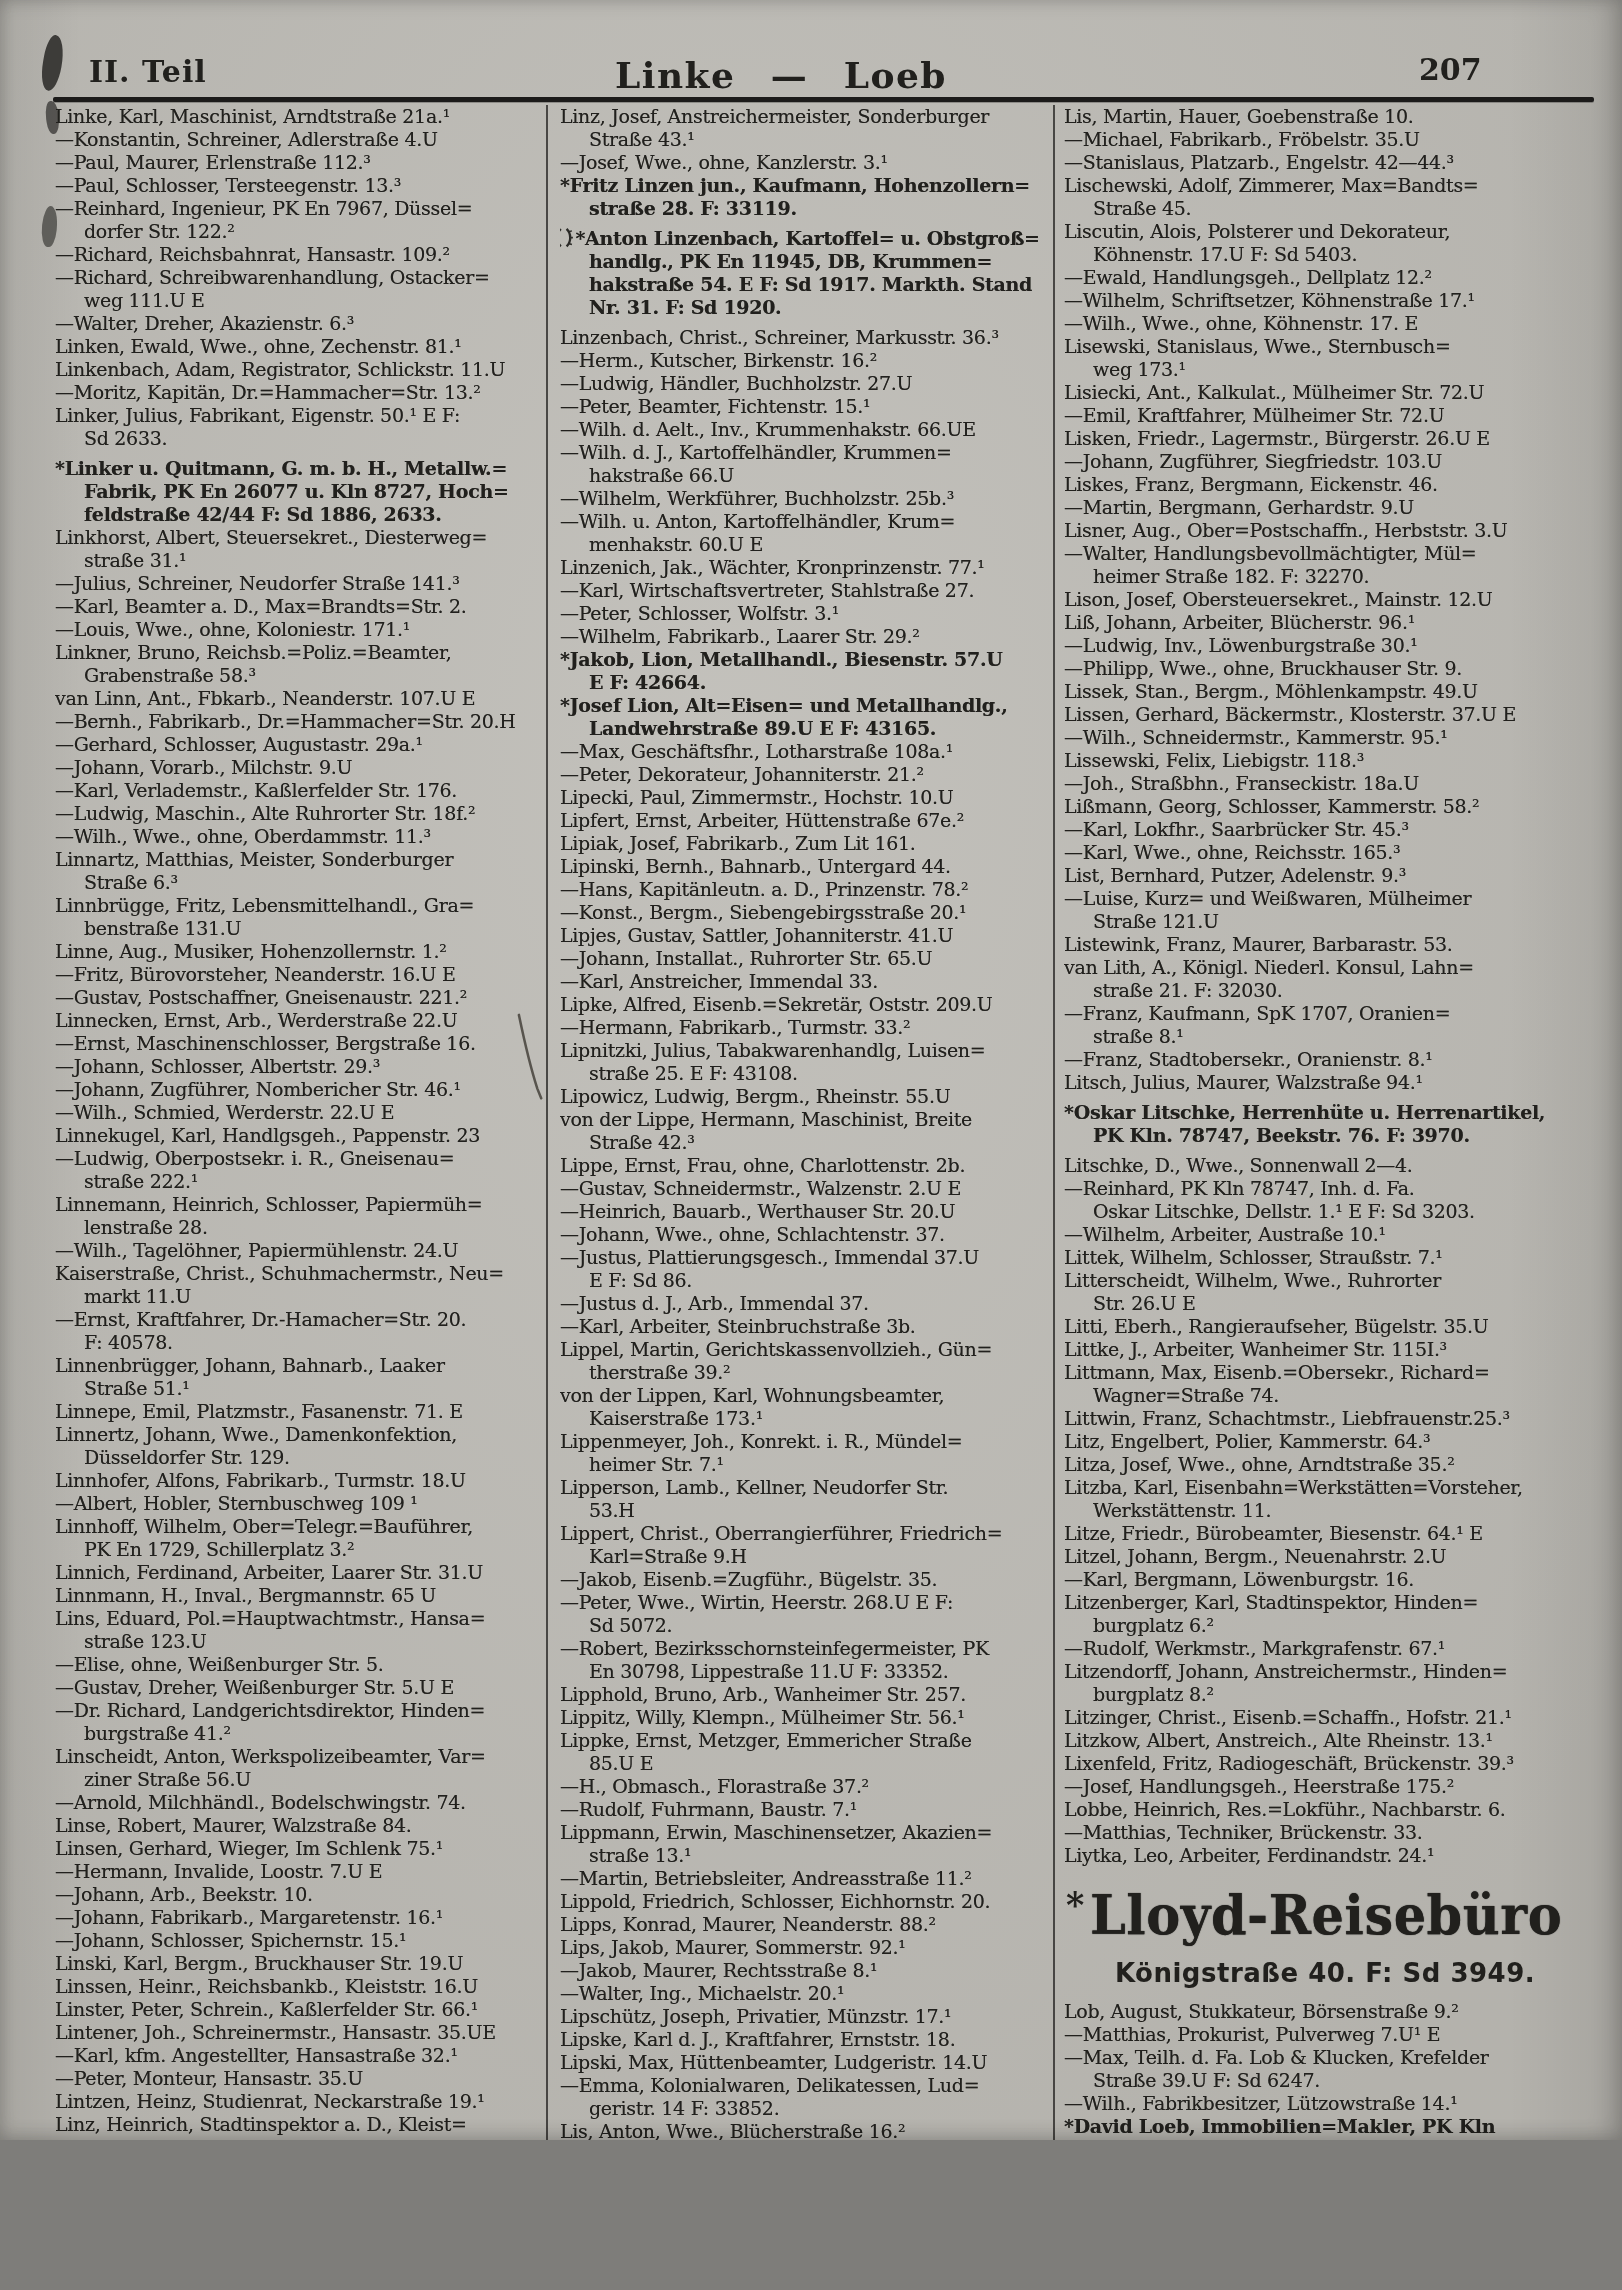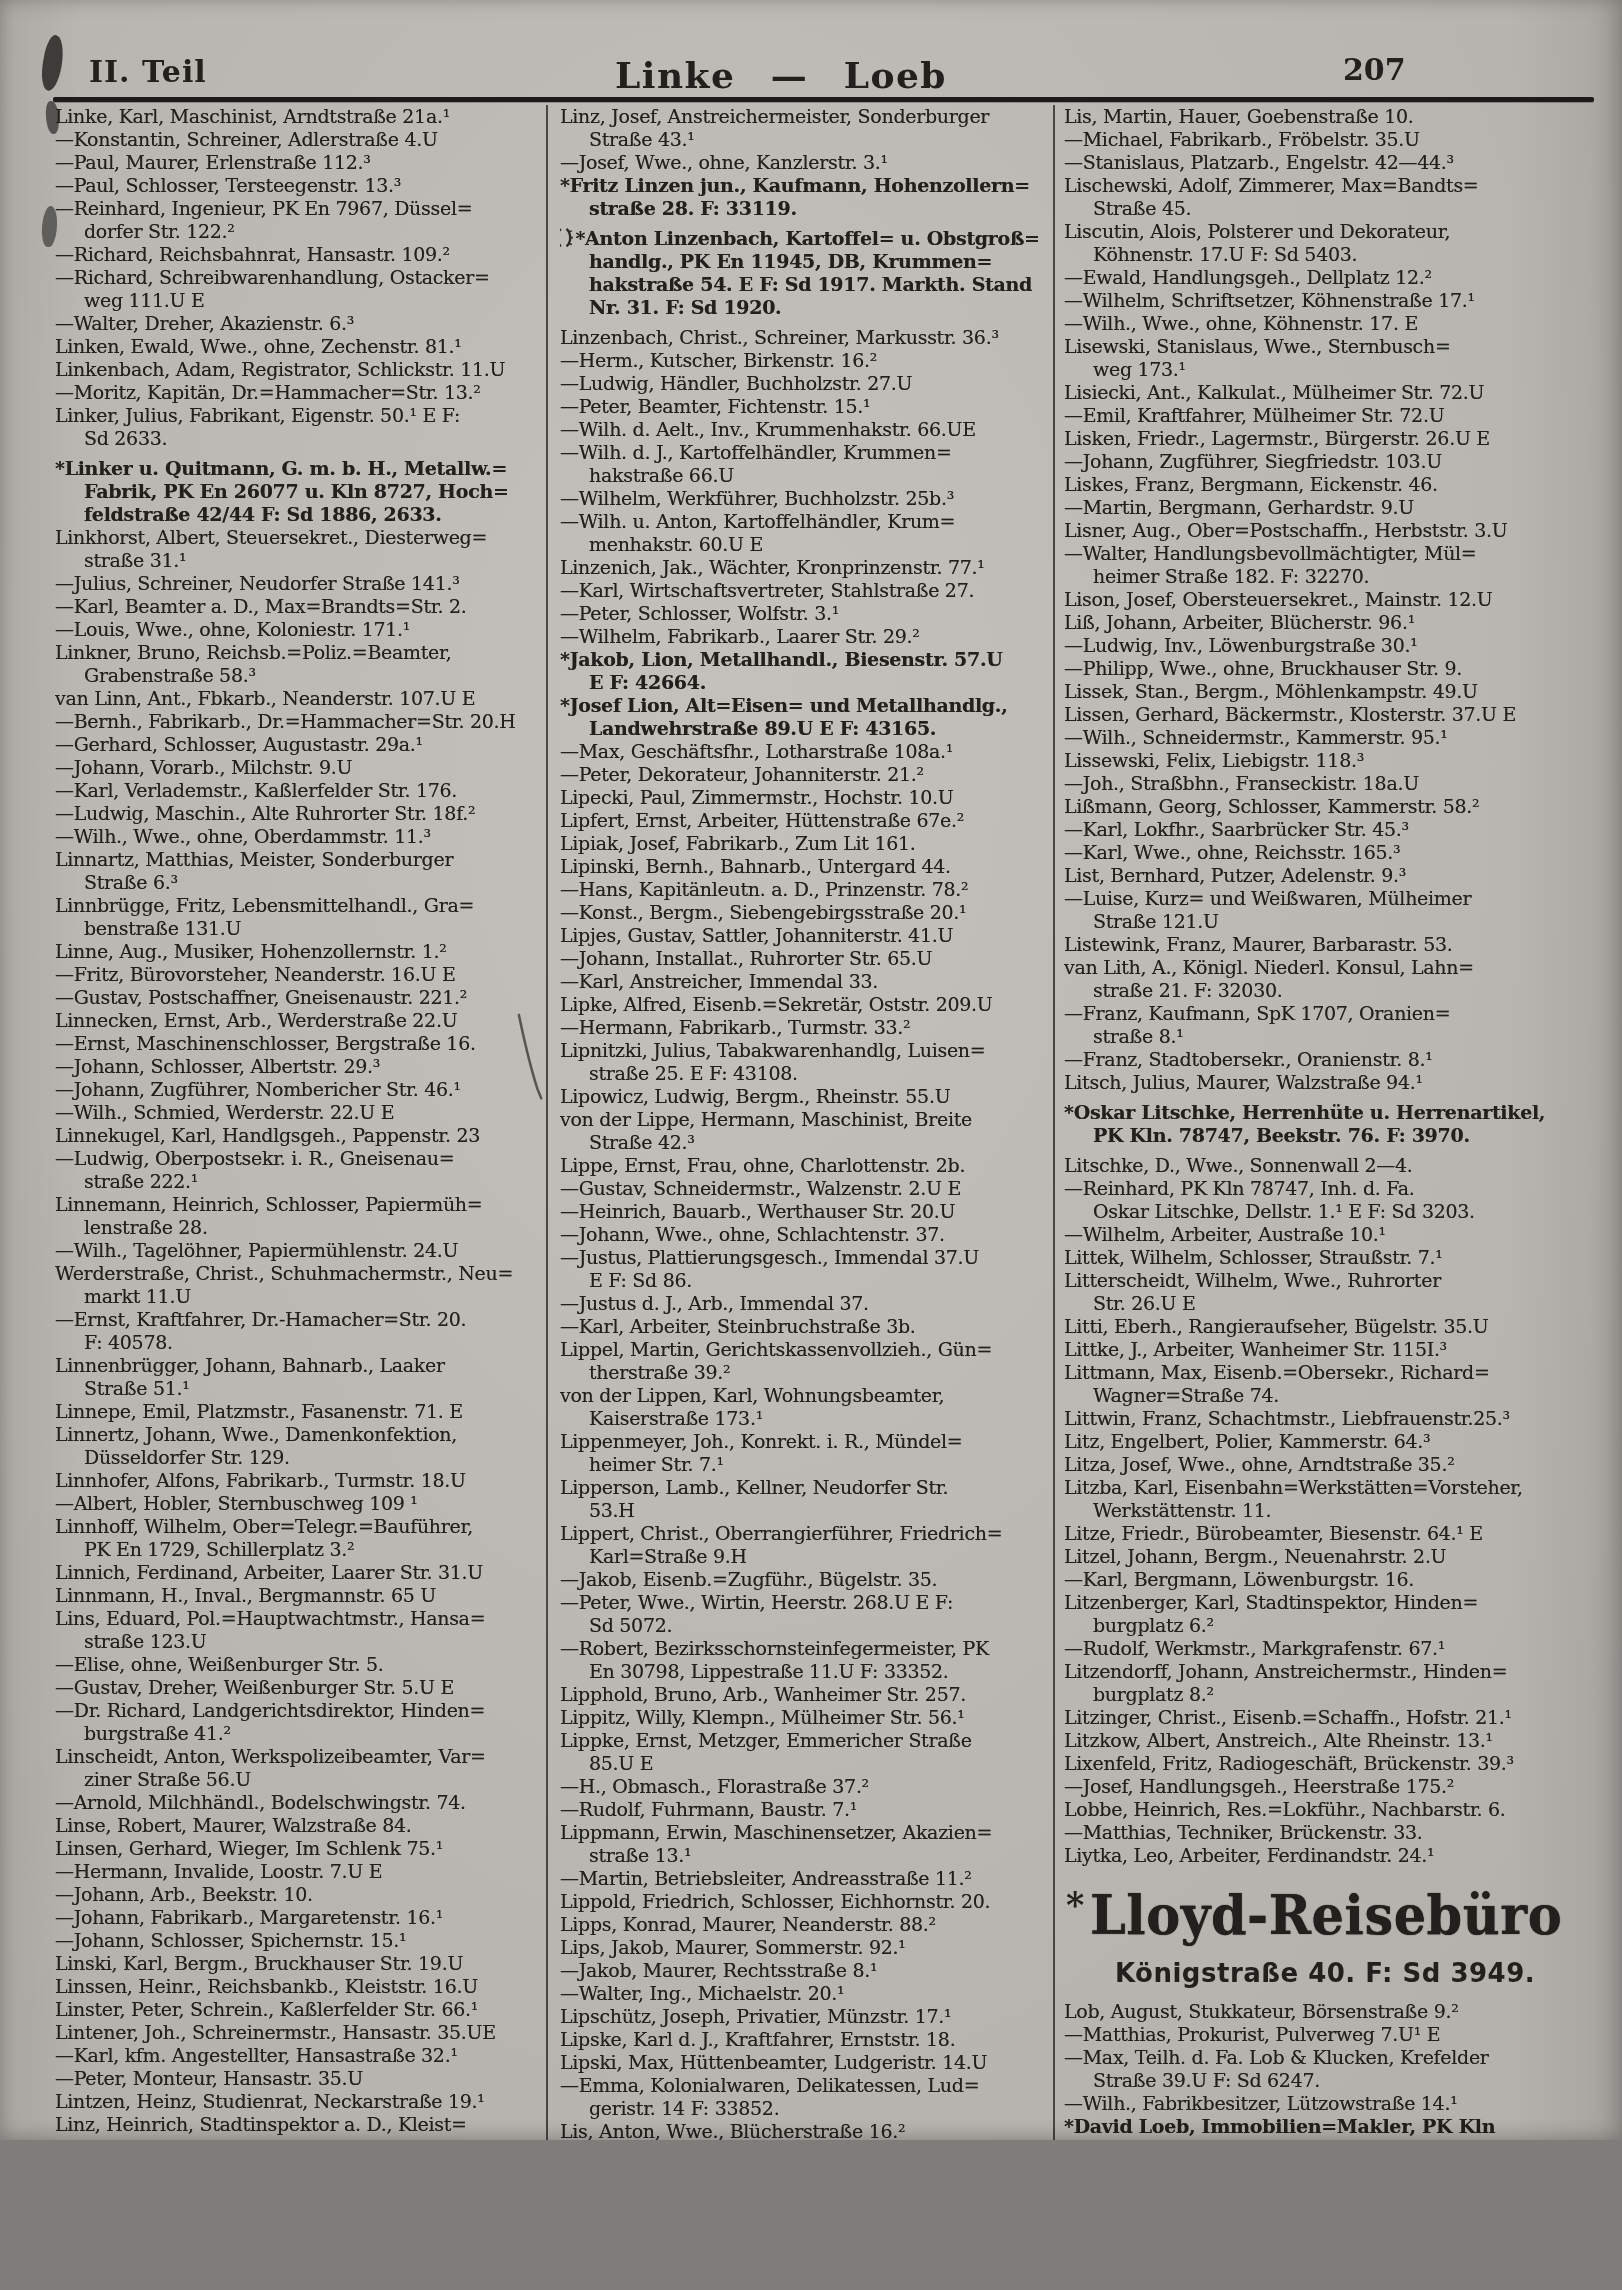--- a/index.html
+++ b/index.html
@@ -12,21 +12,21 @@
     font-family:"DejaVu Serif", serif;
     color:#21201d;
   }
   .page::after {
     content:""; position:absolute; inset:0; pointer-events:none;
     box-shadow: inset -11.6px 0 21.3px rgba(0,0,0,0.14), inset 3.9px 0 13.6px rgba(0,0,0,0.10), inset 0 -7.8px 17.5px rgba(0,0,0,0.07);
   }
   
   .hdr-left  { position:absolute; top:54px; left:89px;  font-size:30px; font-weight:bold; letter-spacing:1px; }
   .hdr-center{ position:absolute; top:54px; left:0; width:1562px; text-align:center; font-size:36px; font-weight:bold; letter-spacing:1.5px; word-spacing:21.3px; }
-  .hdr-right { position:absolute; top:52px; left:1343px; font-size:30px; font-weight:bold; }
+  .hdr-right { position:absolute; top:52px; left:1419px; font-size:30px; font-weight:bold; }
   .hdr-rule  { position:absolute; top:97px; left:53px; width:1541px; height:4.9px; background:#1c1b1a; border-radius:1.9px; box-shadow:0 1px 0 rgba(0,0,0,0.25); }
   
   .vrule { position:absolute; top:105px; width:1.9px; height:2115px; background:rgba(28,27,25,0.72); }
   .vr1 { left:546px; } .vr2 { left:1053px; }
   
   .col { position:absolute; top:105px; width:487px; }
   .col-0 { left:55px; } .col-1 { left:560px; } .col-2 { left:1064px; width:536px; }
   .ln {
     height:23px; line-height:23px; font-size:19px; letter-spacing:-0.3px;
     white-space:nowrap; overflow:hidden;
@@ -110,21 +110,21 @@
       <div class="ln">—Ernst, Maschinenschlosser, Bergstraße 16.</div>
       <div class="ln">—Johann, Schlosser, Albertstr. 29.³</div>
       <div class="ln">—Johann, Zugführer, Nombericher Str. 46.¹</div>
       <div class="ln">—Wilh., Schmied, Werderstr. 22.U E</div>
       <div class="ln">Linnekugel, Karl, Handlgsgeh., Pappenstr. 23</div>
       <div class="ln">—Ludwig, Oberpostsekr. i. R., Gneisenau=</div>
       <div class="ln cont">straße 222.¹</div>
       <div class="ln">Linnemann, Heinrich, Schlosser, Papiermüh=</div>
       <div class="ln cont">lenstraße 28.</div>
       <div class="ln">—Wilh., Tagelöhner, Papiermühlenstr. 24.U</div>
-      <div class="ln">Werderstraße, Christ., Schuhmachermstr., Neu=</div>
+      <div class="ln">Kaiserstraße, Christ., Schuhmachermstr., Neu=</div>
       <div class="ln cont">markt 11.U</div>
       <div class="ln">—Ernst, Kraftfahrer, Dr.-Hamacher=Str. 20.</div>
       <div class="ln cont">F: 40578.</div>
       <div class="ln">Linnenbrügger, Johann, Bahnarb., Laaker</div>
       <div class="ln cont">Straße 51.¹</div>
       <div class="ln">Linnepe, Emil, Platzmstr., Fasanenstr. 71. E</div>
       <div class="ln">Linnertz, Johann, Wwe., Damenkonfektion,</div>
       <div class="ln cont">Düsseldorfer Str. 129.</div>
       <div class="ln">Linnhofer, Alfons, Fabrikarb., Turmstr. 18.U</div>
       <div class="ln">—Albert, Hobler, Sternbuschweg 109 ¹</div>

